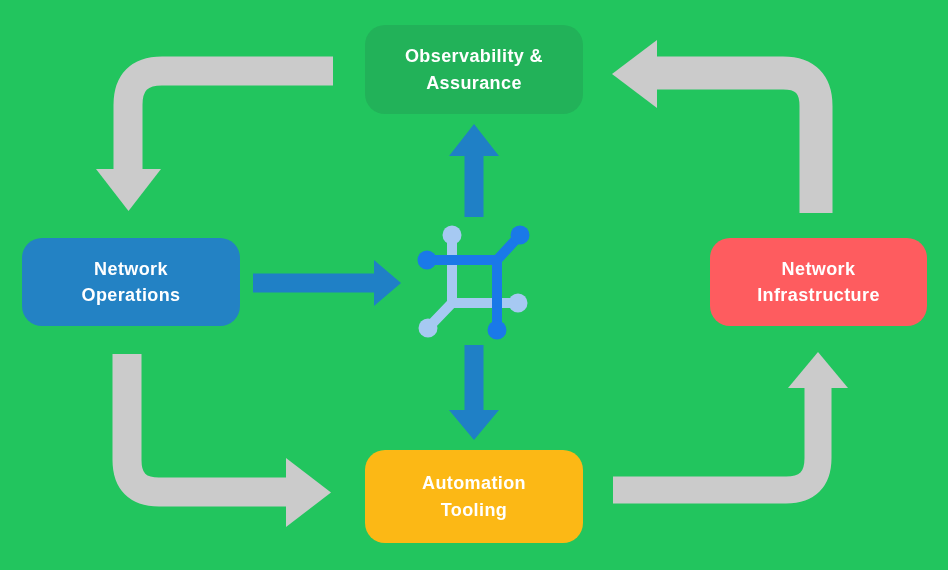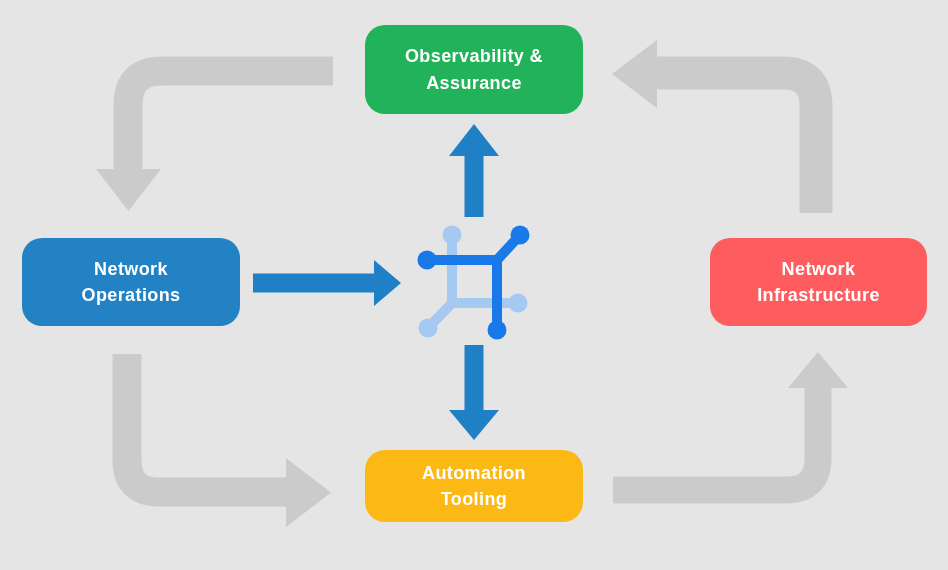--- a/index.html
+++ b/index.html
@@ -27,26 +27,26 @@
     color: #ffffff;
     font-size: 18px;
     font-weight: bold;
     letter-spacing: 0.4px;
     line-height: 1.45;
     white-space: pre-line;
   }
   #node-observability { left: 365px; top: 25px;  width: 218px; height: 89px; }
   #node-operations    { left: 22px;  top: 238px; width: 218px; height: 88px; }
   #node-infrastructure{ left: 710px; top: 238px; width: 217px; height: 88px; }
-  #node-automation    { left: 365px; top: 450px; width: 218px; height: 72px; }
+  #node-automation    { left: 365px; top: 450px; width: 218px; height: 93px; }
 </style>
 </head>
 <body>
 
-<div id="canvas" style="background-color: #e5e5e5;">
+<div id="canvas" style="background-color: #22c55e;">
 
   <svg id="arrow-layer" viewBox="0 0 948 570">
 
     <g>
       <path d="M333 71 H162 Q128 71 128 105 V171" fill="none" stroke-width="29" stroke="#CBCBCB"></path>
       <polygon points="96,169 161,169 128.5,211" fill="#CBCBCB"></polygon>
     </g>
 
     <g>
       <path d="M816 213 V106 Q816 73 783 73 H656" fill="none" stroke-width="33" stroke="#CBCBCB"></path>

